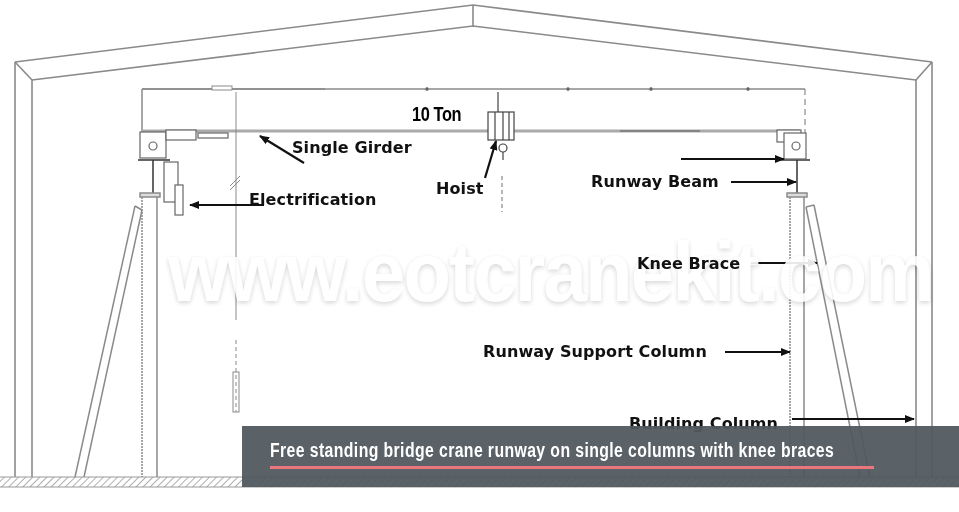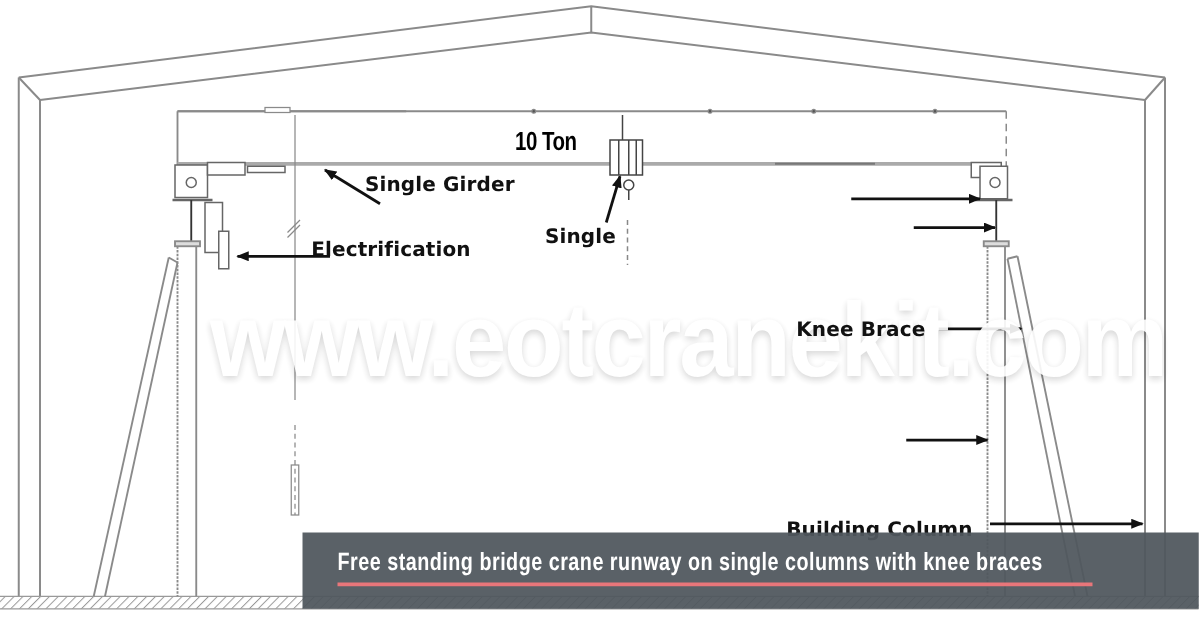--- a/index.html
+++ b/index.html
@@ -134,22 +134,24 @@
   <div class="capacity" style="left:412px; top:102px;">10 Ton</div>
 
   <div class="label center" style="left:292px; top:138px;">
     <div>Single Girder</div>
   </div>
 
   <div class="label center" style="left:249px; top:190px;">
     <div>Electrification</div>
   </div>
 
-  <div class="label" style="left:436px; top:179px;">Single</div>
+  <div class="label" style="left:436px; top:179px;">Hoist</div>
+  <div class="label" style="left:591px; top:172px;">Runway Beam</div>
   <div class="label" style="left:637px; top:254px;">Knee Brace</div>
+  <div class="label" style="left:483px; top:342px;">Runway Support Column</div>
   <div class="label" style="left:629px; top:414px;">Building Column</div>
 
   <div class="caption-box">
     <div class="caption-text">Free standing bridge crane runway on single columns with knee braces</div>
     <div class="caption-rule"></div>
   </div>
 
 </div>
 
 </body></html>

